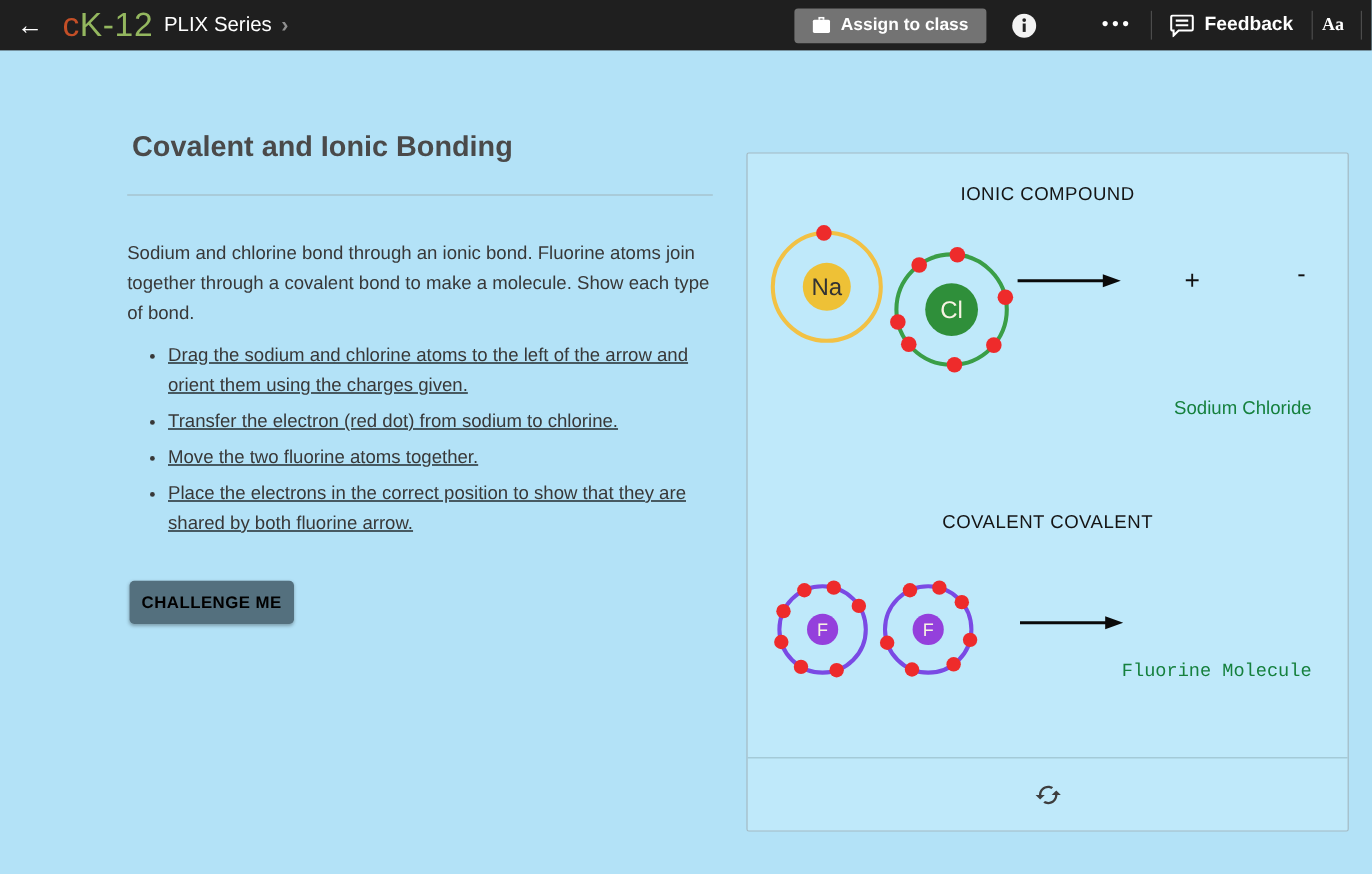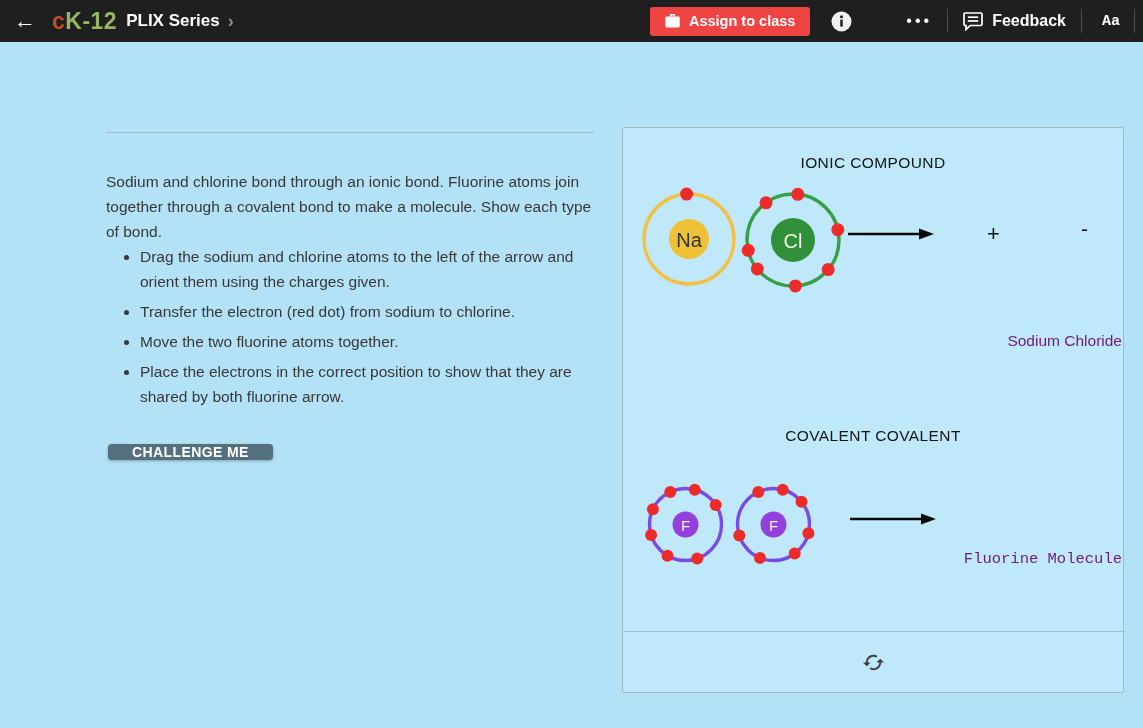--- a/index.html
+++ b/index.html
@@ -3,63 +3,63 @@
 <meta charset="utf-8">
 <style>
   * { margin:0; padding:0; box-sizing:border-box; }
   html,body { width:1143px; height:728px; }
   body { font-family:"Liberation Sans", sans-serif; background:#b3e2f7; position:relative; overflow:hidden; }
 
   
   .topbar { position:absolute; top:0; left:0; width:1143px; height:42px; background:#1f1f1f;
             display:flex; align-items:center; padding:0 8px 0 14px; z-index:5; }
   .back { color:#fff; font-size:22px; line-height:1; margin-right:16px; cursor:pointer; background:none; border:none; font-family:inherit; }
-  .logo { font-size:23px; font-weight:bold; letter-spacing:0.5px; white-space:nowrap; cursor:pointer; }
+  .logo { font-size:28px; font-weight:normal; letter-spacing:0.5px; white-space:nowrap; cursor:pointer; }
   .logo .c { color:#c44f27; }
   .logo .k { color:#94b75f; }
-  .series { color:#fff; font-size:17px; font-weight:bold; margin-left:9px; }
+  .series { color:#fff; font-size:17px; font-weight:normal; margin-left:9px; }
   .chev { color:#8f8f8f; font-size:18px; margin-left:8px; font-weight:bold; }
   .right-cluster { margin-left:auto; display:flex; align-items:center; }
-  .assign-btn { background:#ef4444; color:#fff; border:none; border-radius:3px; height:29px;
+  .assign-btn { background:#737373; color:#fff; border:none; border-radius:3px; height:29px;
                 padding:0 15px; font-size:14.5px; font-weight:bold; display:flex; align-items:center;
                 gap:9px; cursor:pointer; font-family:inherit; }
   .icon-btn { background:none; border:none; cursor:pointer; display:flex; align-items:center; }
   .info-btn { margin-left:21px; }
   .dots { color:#fff; font-size:16px; letter-spacing:3px; margin-left:54px; }
   .vdiv { width:1px; height:24px; background:#4c4c4c; margin-left:15px; }
   .feedback { display:flex; align-items:center; gap:9px; color:#fff; font-size:16px; font-weight:bold;
               margin-left:15px; background:none; border:none; cursor:pointer; font-family:inherit;justify-content:center; }
-  .aa { color:#fff; font-size:15px; font-weight:bold; margin-left:20px; background:none; border:none;
-        cursor:pointer; font-family:Liberation Mono, monospace; }
+  .aa { color:#fff; font-size:15px; font-weight:bold; margin-left:8px; background:none; border:none;
+        cursor:pointer; font-family:Liberation Serif, serif; }
 
   
   .lesson { position:absolute; left:106px; top:108px; width:488px; }
   .lesson h1 { font-size:24px; line-height:30px; color:#4a4a4a; font-weight:bold; padding-left:4px; }
   .lesson hr { border:none; border-top:1px solid #a2bcc6; margin-top:24px; }
   .lesson p { margin-top:36px; font-size:15.5px; line-height:25px; color:#383838; }
-  .lesson ul { margin-top:0; padding-left:34px; }
+  .lesson ul { margin-top:10px; padding-left:34px;text-decoration:underline; }
   .lesson li { font-size:15.5px; line-height:25px; color:#383838; margin-bottom:5px; }
-  .challenge-btn { margin-top:30px; margin-left:2px; background:#54707e; color:#ffffff; border:none;
-                   border-radius:4px; height:16px; padding:0 24px; font-size:14px; font-weight:bold;
+  .challenge-btn { margin-top:30px; margin-left:2px; background:#54707e; color:#000000; border:none;
+                   border-radius:4px; height:36px; padding:0 10px; font-size:14px; font-weight:bold;
                    letter-spacing:0.4px; cursor:pointer; box-shadow:0 1px 3px rgba(0,0,0,0.3);
                    font-family:inherit; }
 
   
   .panel { position:absolute; left:622px; top:127px; width:502px; height:566px; background:#bfe9fa;
            border:1px solid #a3bac3; border-radius:2px; }
   .panel-title { position:absolute; left:0; width:100%; text-align:center; font-size:15.5px;
                  color:#141414; letter-spacing:0.4px; }
   .t-ionic { top:26px; }
   .t-covalent { top:299px; }
   .atom { position:absolute; cursor:grab; }
   .rx-arrow { position:absolute; }
   .charge { position:absolute; color:#111; font-weight:normal; }
   .plus { left:364px; top:93px; font-size:22px; }
   .minus { left:458px; top:89px; font-size:21px; }
-  .product-label { position:absolute; right:1px; font-size:15.5px; color:#701a75; }
+  .product-label { position:absolute; right:30px; font-size:15.5px; color:#15803d; }
   .l-nacl { top:204px; }
   .l-f2 { top:422px;font-family:Liberation Mono, monospace; }
   .panel-footer { position:absolute; bottom:0; left:0; width:100%; height:61px;
                   border-top:1px solid #9dc3cf; display:flex; align-items:center; justify-content:center; }
   .refresh-btn { background:none; border:none; cursor:pointer; display:flex; align-items:center; }
 </style>
 </head>
 <body>
 
 <header class="topbar">
@@ -104,41 +104,42 @@
 
     <div class="vdiv"></div>
 
     <button class="aa">Aa</button>
 
     <div class="vdiv" style="margin-left:14px"></div>
   </div>
 </header>
 
 <section class="lesson">
+  <h1>Covalent and Ionic Bonding</h1>
   <hr>
   <p>Sodium and chlorine bond through an ionic bond. Fluorine atoms join together through a covalent bond to make a molecule. Show each type of bond.</p>
   <ul>
     <li>Drag the sodium and chlorine atoms to the left of the arrow and orient them using the charges given.</li>
     <li>Transfer the electron (red dot) from sodium to chlorine.</li>
     <li>Move the two fluorine atoms together.</li>
     <li>Place the electrons in the correct position to show that they are shared by both fluorine arrow.</li>
   </ul>
   <button class="challenge-btn">CHALLENGE ME</button>
 </section>
 
 <section class="panel">
   <div class="panel-title t-ionic">IONIC COMPOUND</div>
 
   <div class="atom" style="left: 12px; top: 57px; width: 108px; height: 108px; text-align: right;"><svg width="108" height="108" viewBox="0 0 108 108">
         <circle cx="54" cy="54" r="45" fill="none" stroke="#f2c144" stroke-width="3.4"></circle>
         <circle cx="54" cy="54" r="20" fill="#eec136"></circle>
         <text x="54" y="55" text-anchor="middle" dominant-baseline="central" font-family="Liberation Sans, sans-serif" font-size="20" fill="#333333">Na</text>
         <circle cx="51.6" cy="9.1" r="6.5" fill="#ee2b2b"></circle>
       </svg></div>
-  <div class="atom" style="left: 115px; top: 57px; width: 110px; height: 110px; text-align: center;"><svg width="110" height="110" viewBox="0 0 110 110">
+  <div class="atom" style="left: 115px; top: 75px; width: 110px; height: 110px; text-align: center;"><svg width="110" height="110" viewBox="0 0 110 110">
         <circle cx="55" cy="55" r="46" fill="none" stroke="#3a9e47" stroke-width="3.4"></circle>
         <circle cx="55" cy="55" r="22" fill="#2f8f3a"></circle>
         <text x="55" y="56" text-anchor="middle" dominant-baseline="central" font-family="Liberation Sans, sans-serif" font-size="20" fill="#f7f3e2">Cl</text>
         <circle cx="59.8" cy="9.3" r="6.5" fill="#ee2b2b"></circle>
         <circle cx="28.0" cy="17.8" r="6.5" fill="#ee2b2b"></circle>
         <circle cx="10.2" cy="65.3" r="6.5" fill="#ee2b2b"></circle>
         <circle cx="99.8" cy="44.7" r="6.5" fill="#ee2b2b"></circle>
         <circle cx="90.2" cy="84.6" r="6.5" fill="#ee2b2b"></circle>
         <circle cx="57.4" cy="100.9" r="6.5" fill="#ee2b2b"></circle>
         <circle cx="19.3" cy="83.9" r="6.5" fill="#ee2b2b"></circle>

